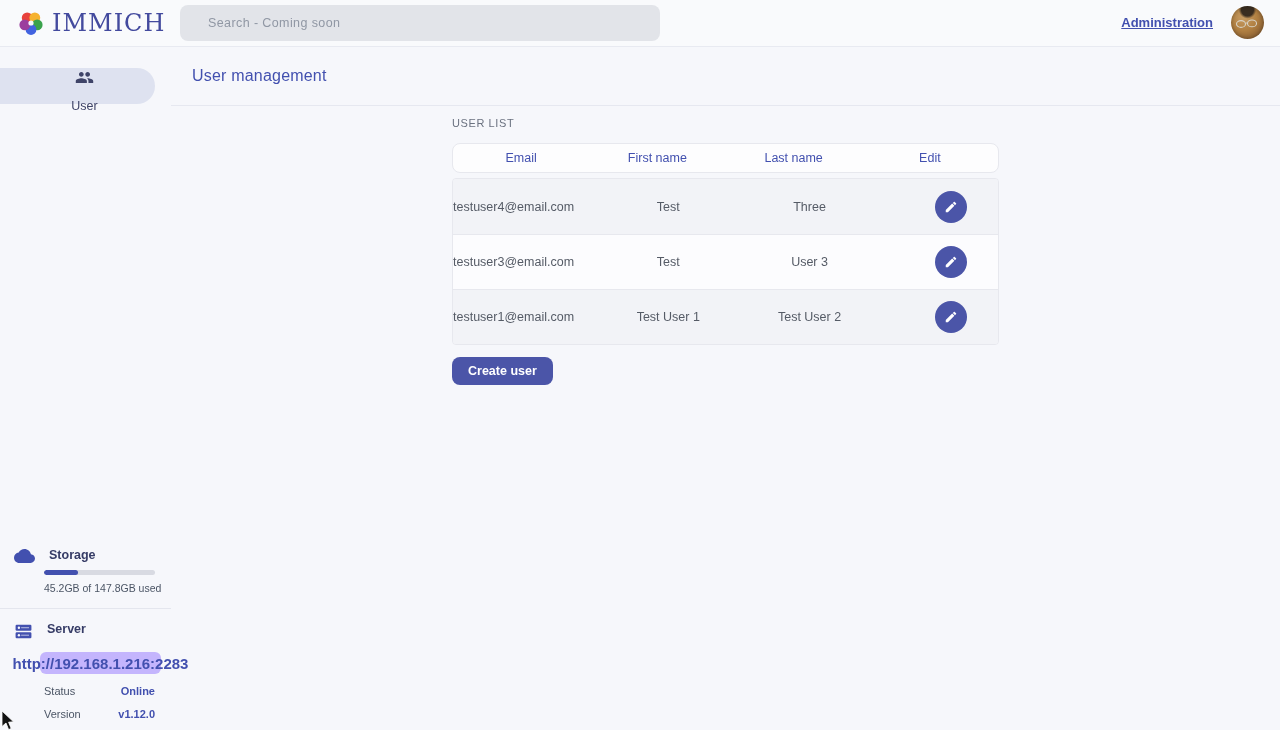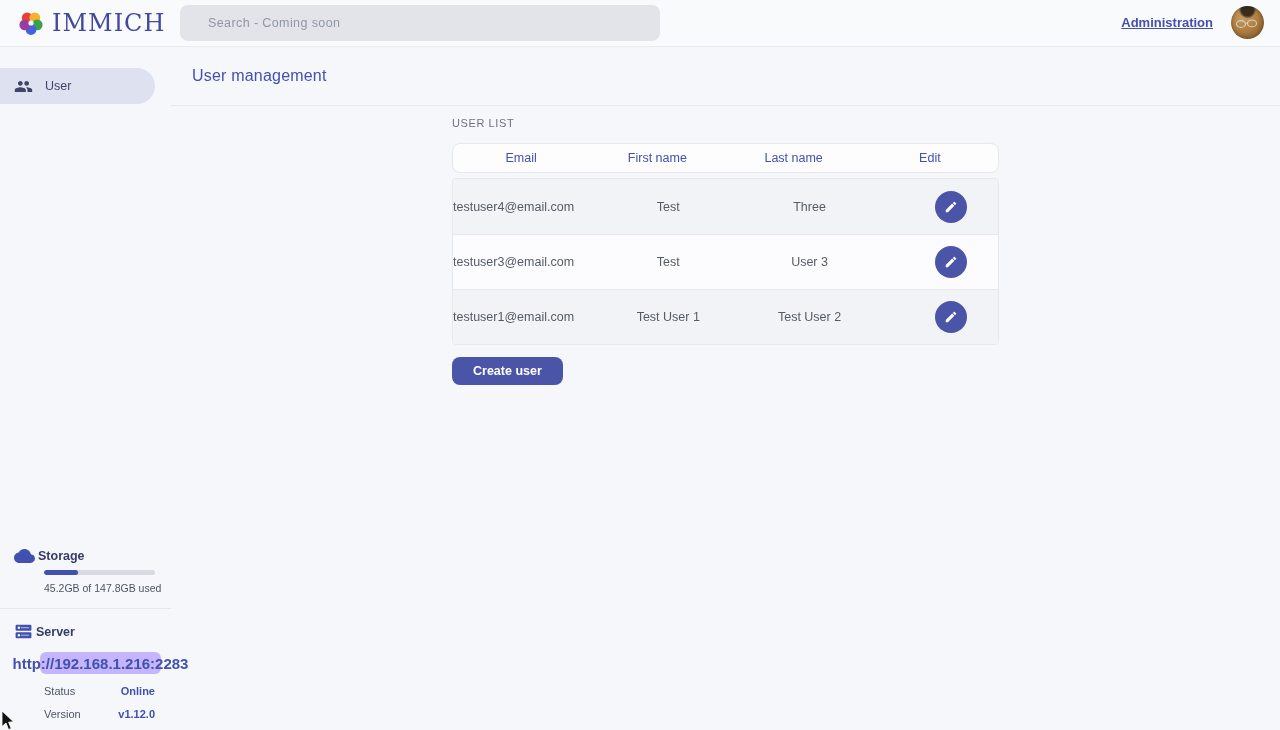--- a/index.html
+++ b/index.html
@@ -52,26 +52,26 @@
   .avatar svg { position:absolute; left:4px; top:13px; }
 
   
   .layout { display:flex; height:683px; }
   .sidebar { width:171px; position:relative; flex-shrink:0; }
   .nav-item {
     margin-top:21px; width:155px; height:36px;
     background:#dee2f0;
     border-radius:0 18px 18px 0;
     display:flex; align-items:center; gap:12px;
-    padding-left:14px; cursor:pointer;
+    padding-left:14px; cursor:pointer;flex-direction:column;
   }
   .nav-item-label { font-size:12.5px; font-weight:500; color:#3f4468; }
 
   .sidebar-footer { position:absolute; bottom:10px; left:0; width:171px; }
-  .sf-head { display:flex; align-items:center; gap:3px; padding-left:14px; }
+  .sf-head { display:flex; align-items:flex-start; gap:14px; padding-left:14px; }
   .sf-title { font-size:12.5px; font-weight:bold; color:#363c66; }
   .progress-track {
     margin:7px 16px 0 44px; height:5px; border-radius:3px;
     background:#d8dae2; overflow:hidden;
   }
   .progress-fill { height:100%; background:#4250af; border-radius:3px; }
   .usage-text { margin:7px 0 0 44px; font-size:10.5px; color:#4b5565; }
   .sf-divider { margin:14px 0 13px 0; border:none; border-top:1px solid #e4e6ee; width:171px; }
   .server-url {
     margin:11px 10px 0 40px; height:22px;
@@ -114,21 +114,21 @@
   .table-row:nth-child(odd) { background:#f2f3f7; }
   .table-row:nth-child(even) { background:#fcfcfe; }
   .table-row + .table-row { border-top:1px solid #e7e8ee; }
   .td-cell { width:25%; text-align:center; font-size:12.5px; color:#555b66; }
   .edit-btn {
     width:32px; height:32px; border-radius:50%;
     background:#4b55a8; border:none; cursor:pointer;
     display:inline-flex; align-items:center; justify-content:center;
   }
   .create-btn {
-    margin-top:12px; height:28px; padding:0 21px;
+    margin-top:12px; height:28px; padding:0 16px;
     background:#4b55a8; color:#ffffff;
     border:none; border-radius:8px; cursor:pointer;
     font-size:12.5px; font-weight:bold;
     font-family:"Liberation Sans", sans-serif;
   }
   .cursor { position:absolute; left:1px; top:711px; pointer-events:none; }
 </style>
 </head>
 <body>
 

